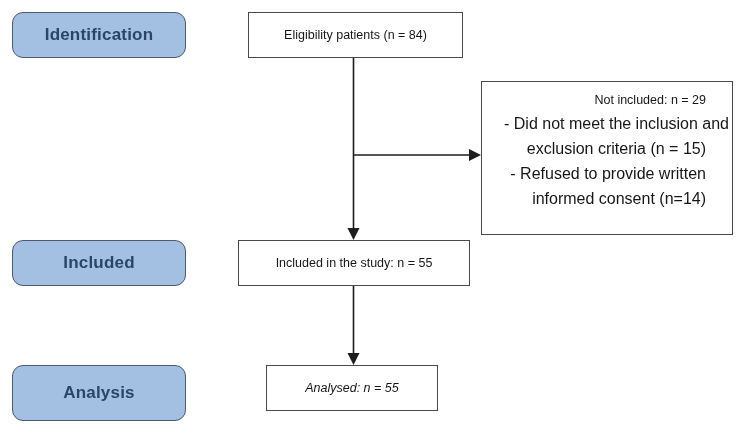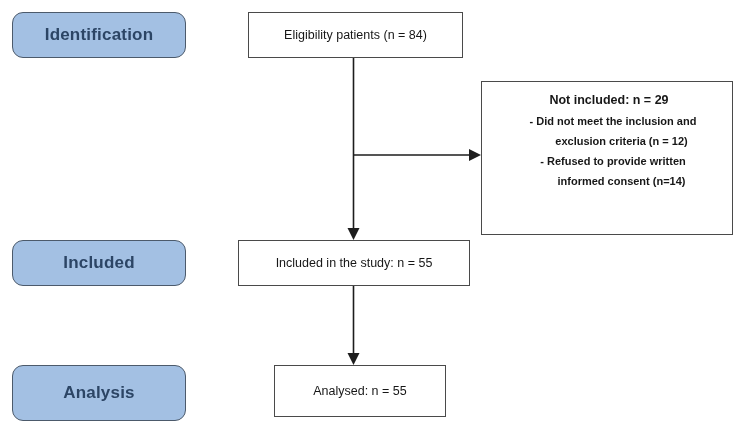--- a/index.html
+++ b/index.html
@@ -53,37 +53,36 @@
     justify-content: center;
     text-align: center;
   }
   #box-eligibility {
     left: 248px; top: 12px; width: 215px; height: 46px;
   }
   #box-included {
     left: 238px; top: 240px; width: 232px; height: 46px;
   }
   #box-analysed {
-    left: 274px; top: 365px; width: 172px; height: 52px;
+    left: 266px; top: 365px; width: 172px; height: 46px; font-style: italic;
   }
   
   #box-excluded {
     left: 481px; top: 81px; width: 252px; height: 154px;
     display: block;
-    text-align: center;
-    padding: 12px 10px 10px 14px;
-    font-weight: bold;
+    text-align: right;
+    padding: 12px 26px 10px 14px;
   }
   #box-excluded .excl-head {
     font-size: 12.5px;
     margin-bottom: 9px;
     white-space: nowrap;
   }
   #box-excluded .excl-item {
-    font-size: 11px;
+    font-size: 16px;
     margin-bottom: 9px;
   }
   #box-excluded .excl-line-1 {
     display: block;
     padding-left: 8px;
     margin-bottom: 9px;
     white-space: nowrap;
   }
   #box-excluded .excl-line-2 {
     display: block;
@@ -147,21 +146,21 @@
   </div>
 
   <div class="flow-box" id="box-eligibility">
     <span>Eligibility patients (n = 84)</span>
   </div>
 
   <div class="flow-box" id="box-excluded">
     <div class="excl-head">Not included: n = 29</div>
     <div class="excl-item">
       <span class="excl-line-1">- Did not meet the inclusion and</span>
-      <span class="excl-line-2">exclusion criteria (n = 12)</span>
+      <span class="excl-line-2">exclusion criteria (n = 15)</span>
     </div>
     <div class="excl-item">
       <span class="excl-line-1">- Refused to provide written</span>
       <span class="excl-line-2">informed consent (n=14)</span>
     </div>
   </div>
 
   <div class="flow-box" id="box-included">
     <span>Included in the study: n = 55</span>
   </div>

